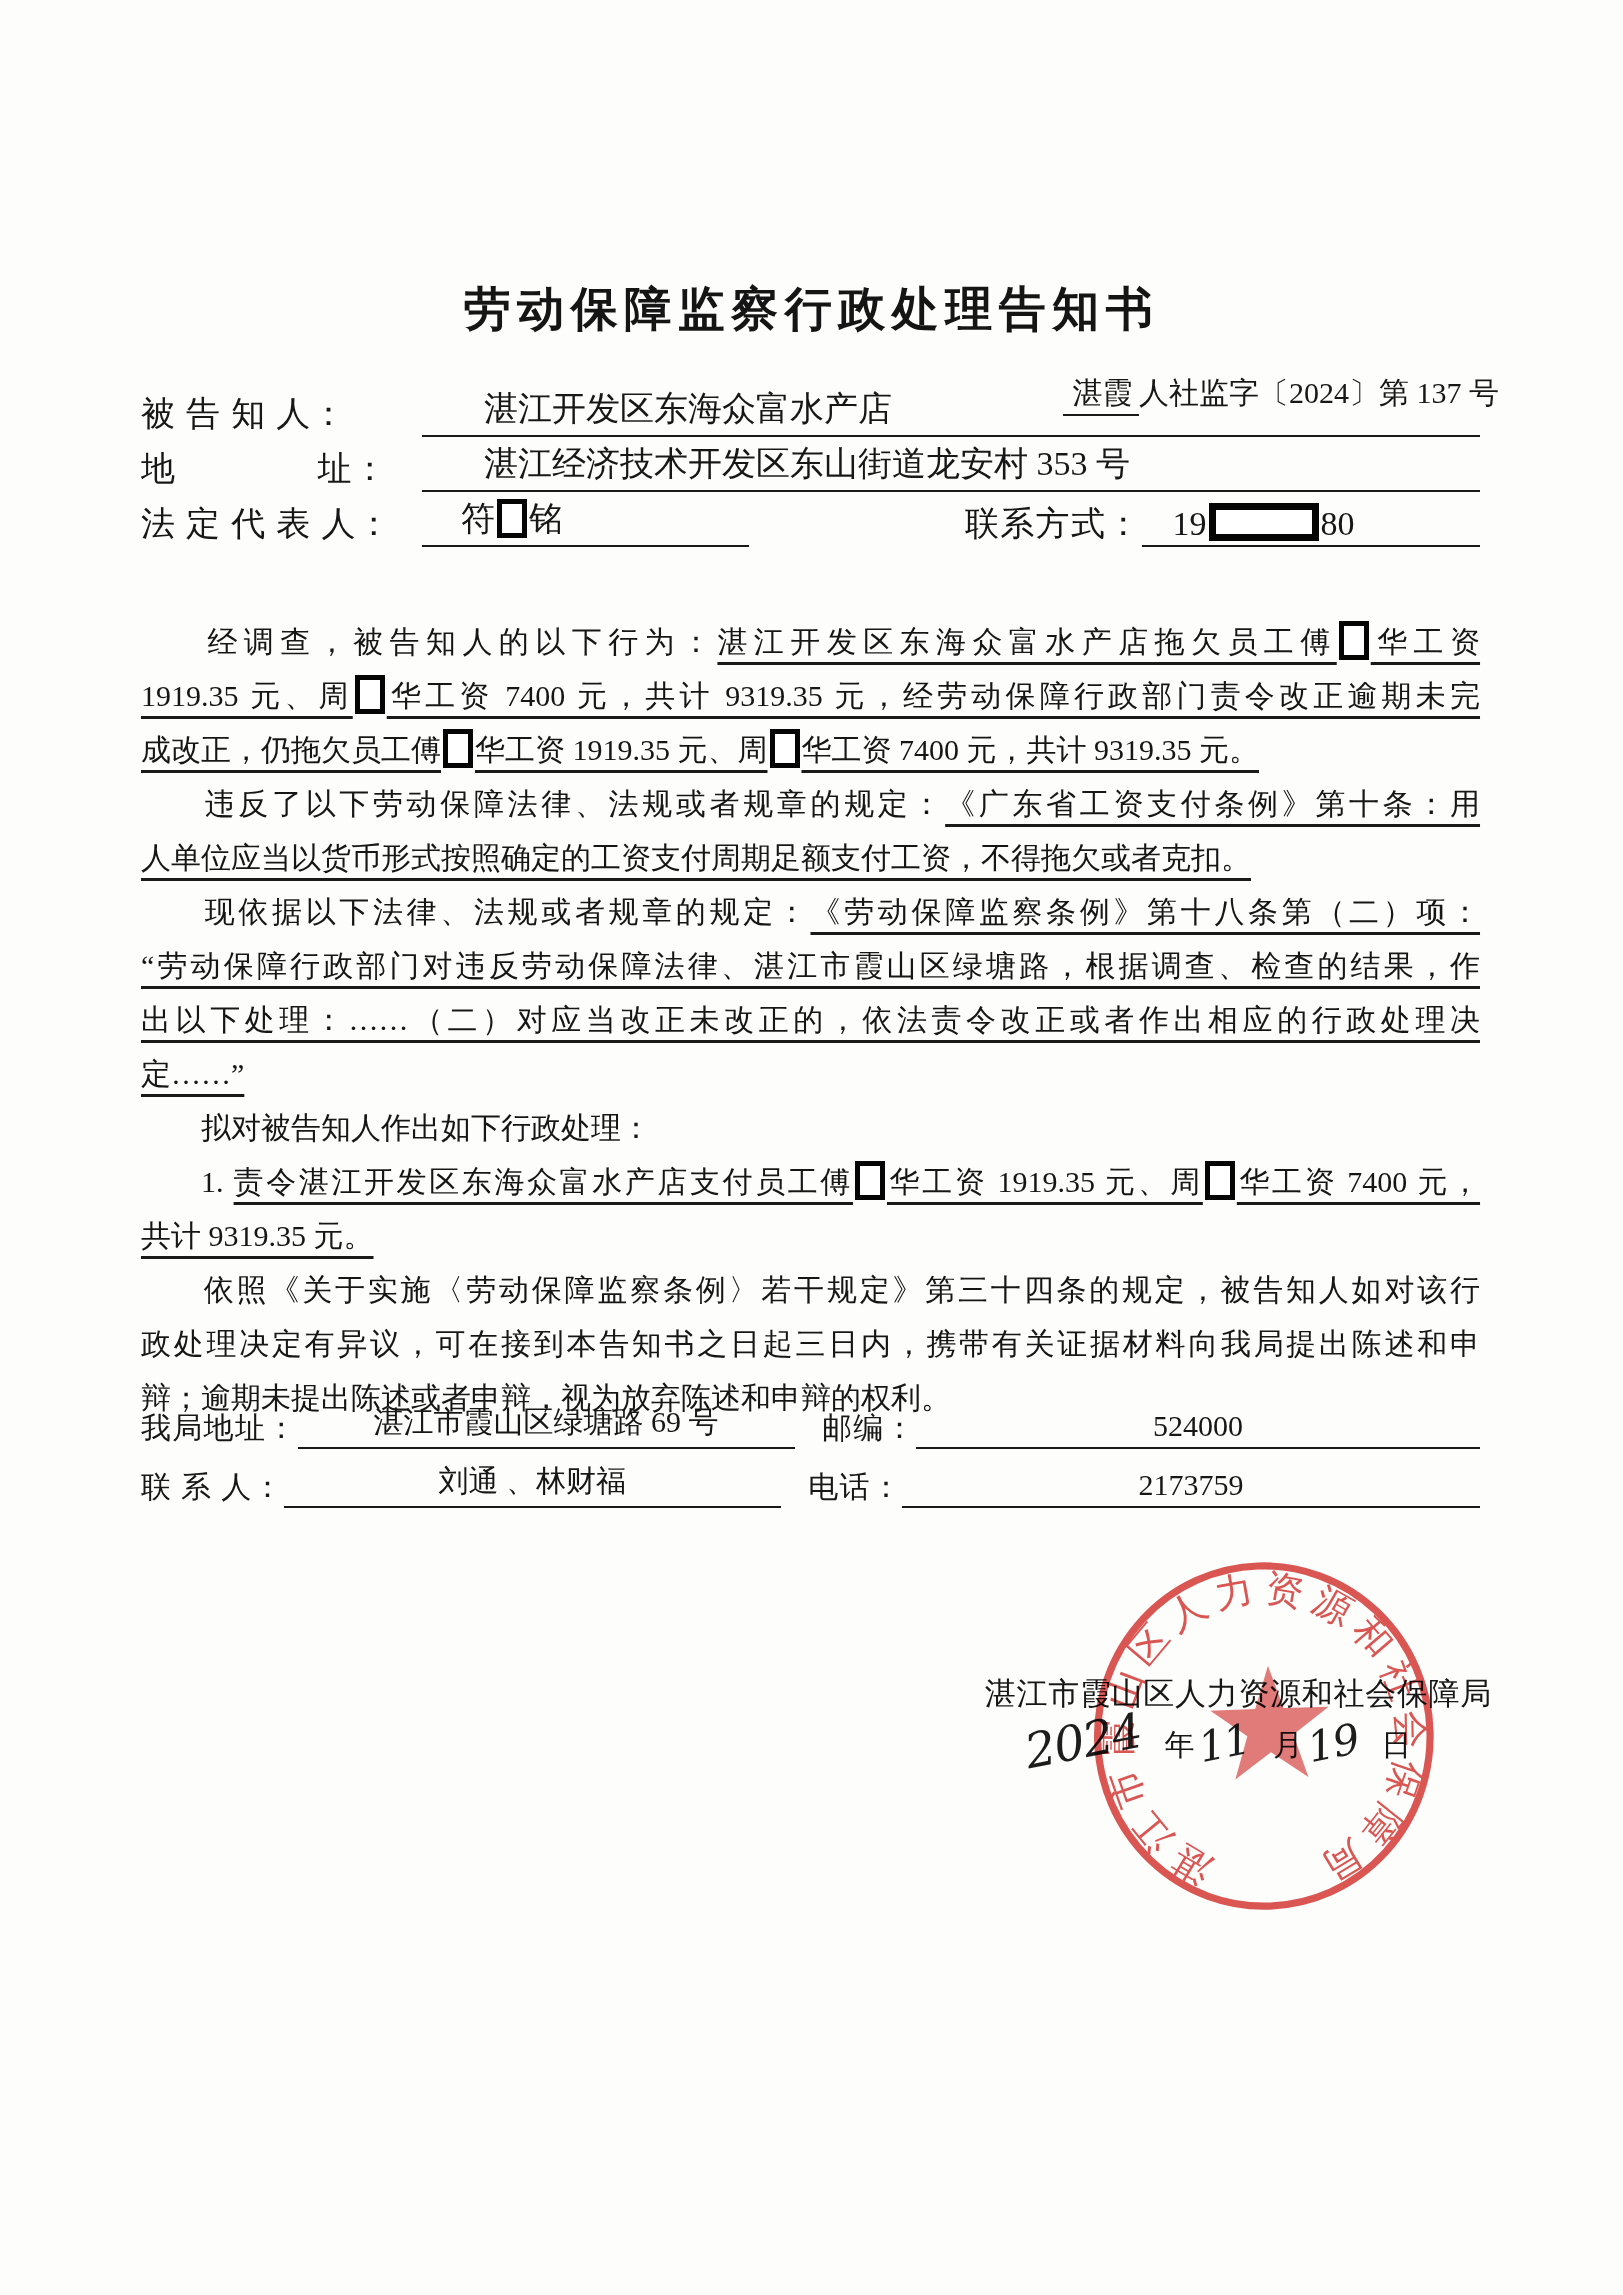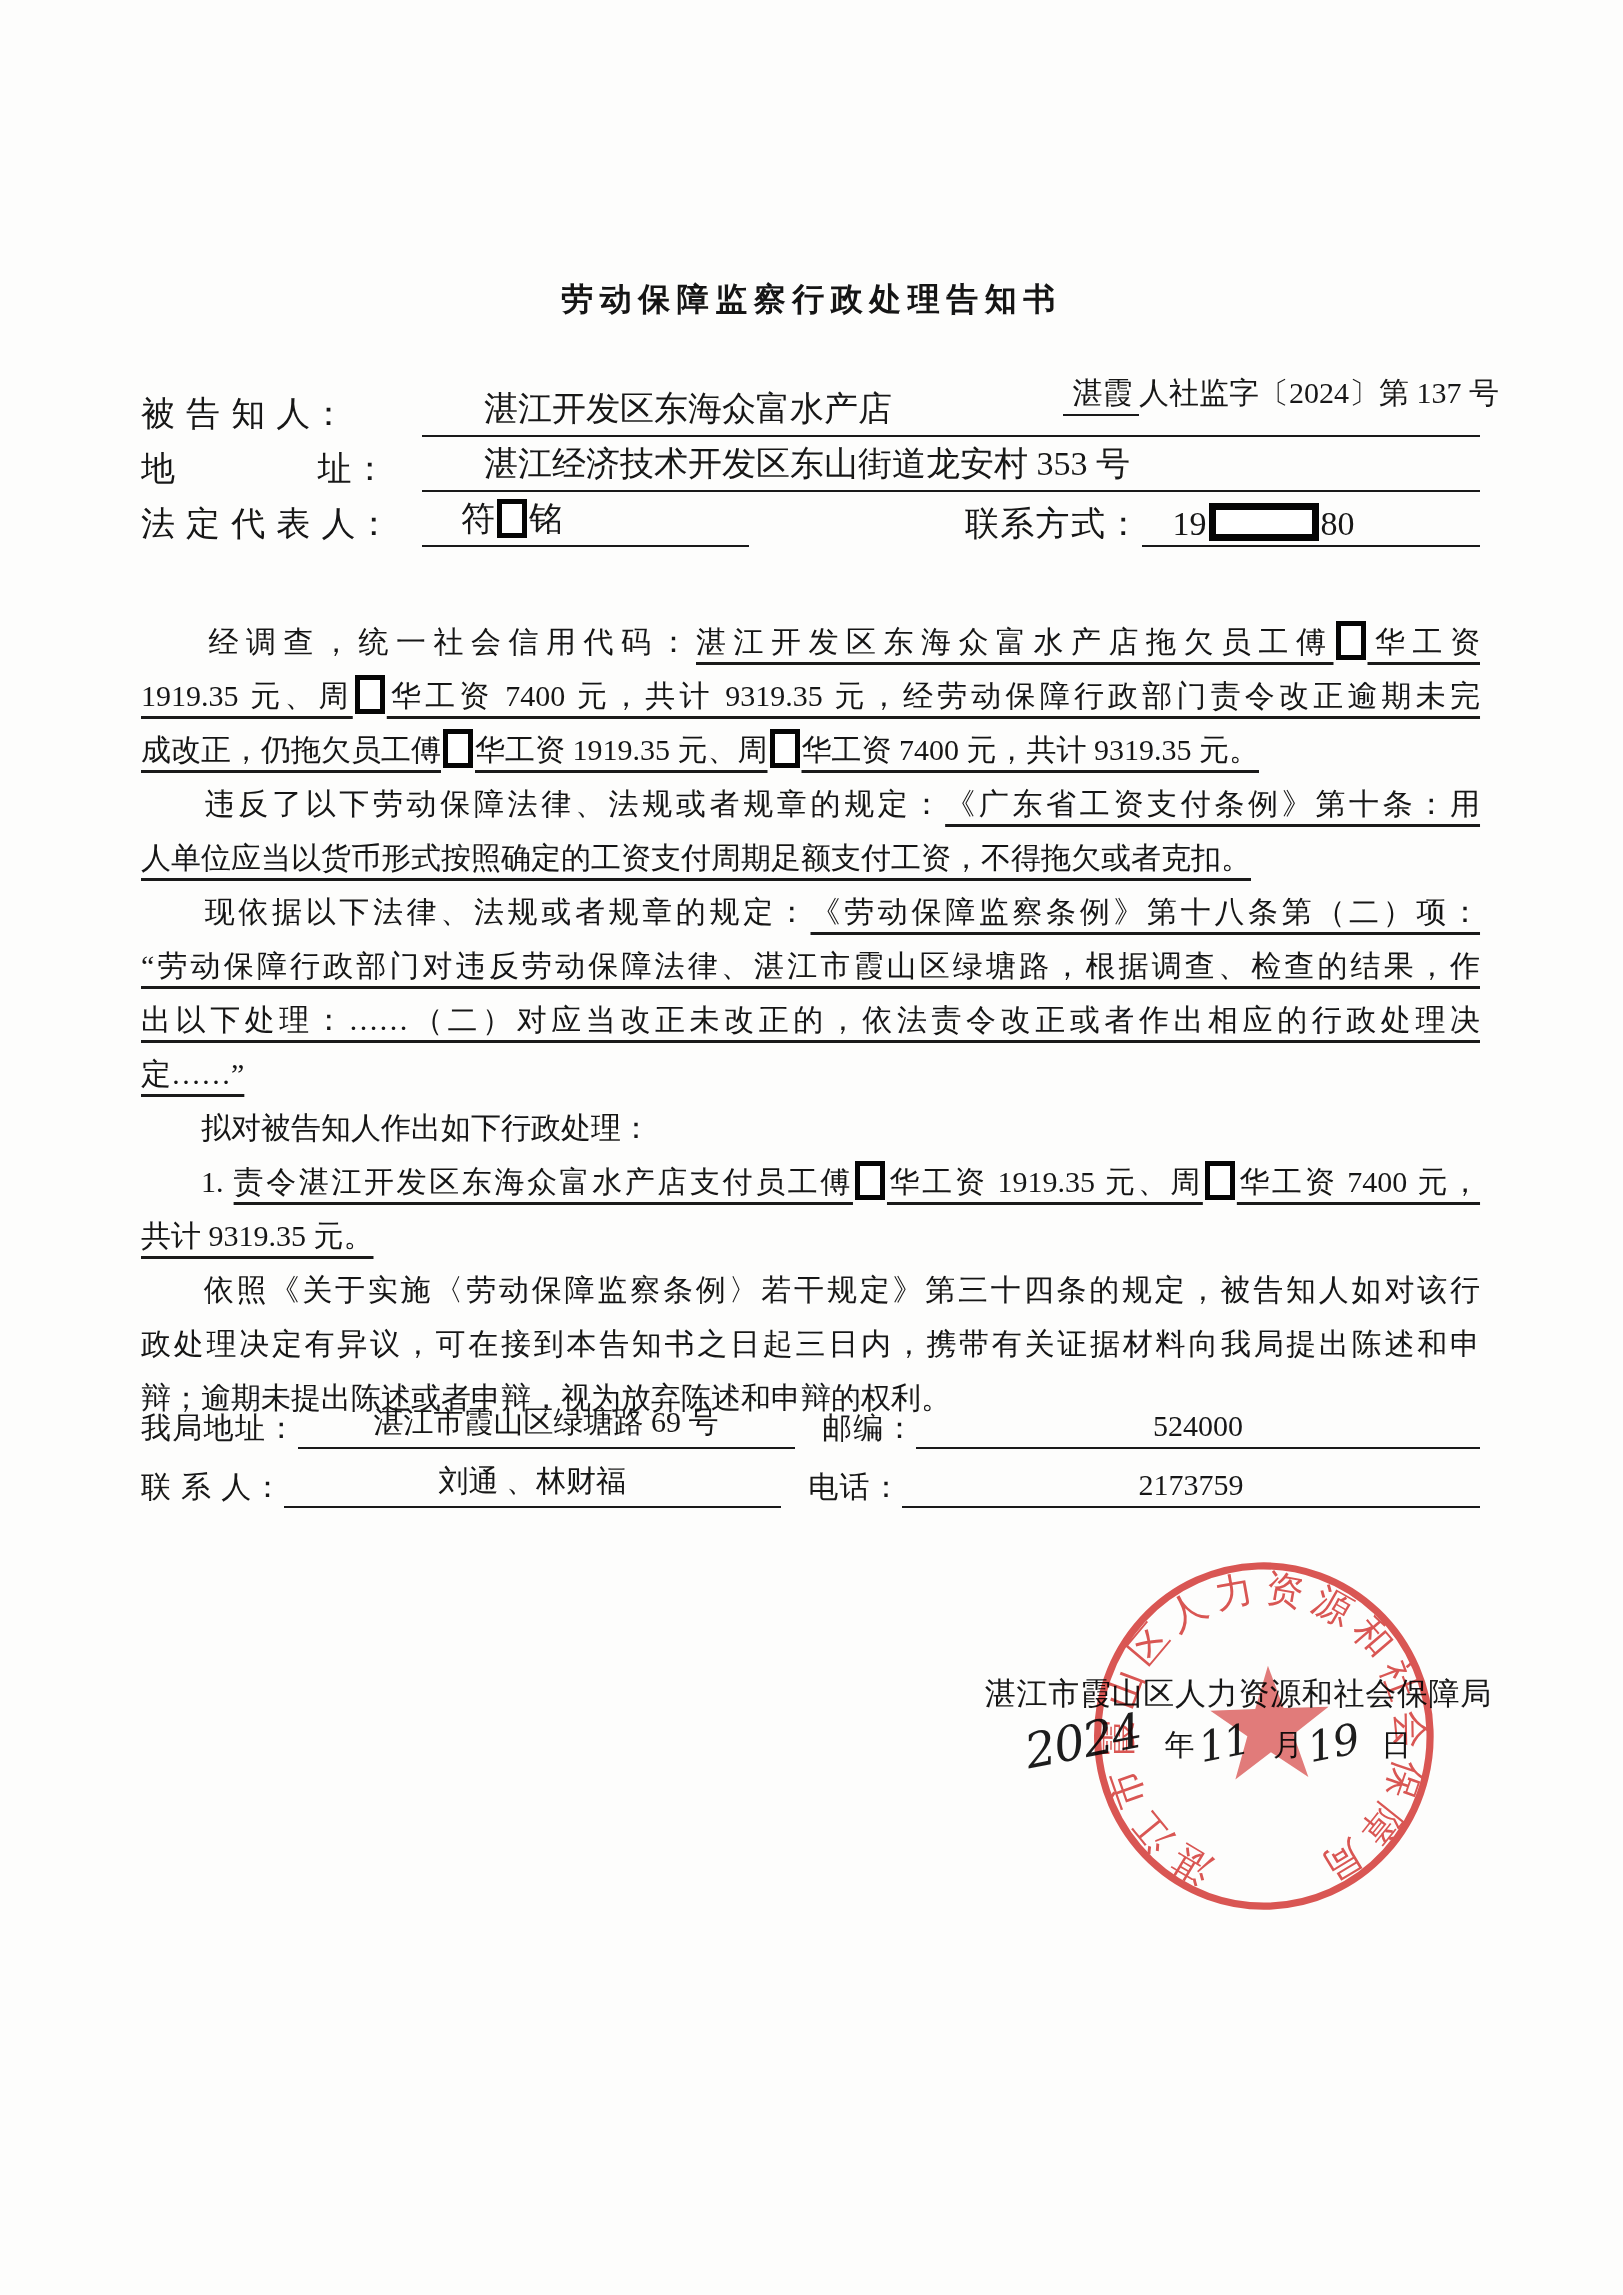--- a/index.html
+++ b/index.html
@@ -5,21 +5,21 @@
   html,body{margin:0;padding:0;}
   body{
     width:1623px;height:2295px;position:relative;background:#fdfdfc;
     font-family:"Liberation Serif","DejaVu Serif",serif;color:#171717;
     overflow:hidden;
   }
   .page{position:absolute;inset:0;}
   
   .title{
     position:absolute;top:278px;left:0;width:100%;text-align:center;
-    font-size:32px;font-weight:bold;letter-spacing:6.5px;color:#151515;
+    font-size:47px;font-weight:bold;letter-spacing:6.5px;color:#151515;
   }
   
   .doc-no{position:absolute;top:373px;right:124px;font-size:30px;white-space:nowrap;}
   .doc-no .u{border-bottom:2.6px solid #1a1a1a;padding:0 6.5px 5.2px 9.2px;}
   
   .fields{position:absolute;left:141px;top:382px;width:1339px;font-size:34px;}
   .frow{display:flex;align-items:flex-end;height:55px;white-space:nowrap;}
   .flabel{flex:none;min-width:281px;letter-spacing:1.3px;}
   .fvalue{border-bottom:2.6px solid #1a1a1a;padding-bottom:3px;}
   .grow{flex:1;}
@@ -89,21 +89,21 @@
     <div class="frow">
       <span class="flabel">法 定 代 表 人：</span>
       <span class="fvalue w440 pl60"><span>符</span><span class="rbox"></span><span>铭</span></span>
       <span class="spacer330"></span>
       <span class="flabel" style="min-width:0;">联系方式：</span>
       <span class="fvalue grow pl45"><span>19</span><span class="rbox wide"></span><span>80</span></span>
     </div>
   </div>
 
   <div class="bodytext">
-    <div class="ln j"><span class="ind"></span><span>经调查，统一社会信用代码：</span><span class="ul">湛江开发区东海众富水产店拖欠员工傅</span><span class="rbox"></span><span class="ul">华工资</span></div>
+    <div class="ln j"><span class="ind"></span><span>经调查，被告知人的以下行为：</span><span class="ul">湛江开发区东海众富水产店拖欠员工傅</span><span class="rbox"></span><span class="ul">华工资</span></div>
     <div class="ln j"><span class="ul">1919.35 元、周</span><span class="rbox"></span><span class="ul">华工资 7400 元，共计 9319.35 元，经劳动保障行政部门责令改正逾期未完</span></div>
     <div class="ln"><span class="ul">成改正，仍拖欠员工傅</span><span class="rbox"></span><span class="ul">华工资 1919.35 元、周</span><span class="rbox"></span><span class="ul">华工资 7400 元，共计 9319.35 元。</span></div>
     <div class="ln j"><span class="ind"></span><span>违反了以下劳动保障法律、法规或者规章的规定：</span><span class="ul">《广东省工资支付条例》第十条：用</span></div>
     <div class="ln"><span class="ul">人单位应当以货币形式按照确定的工资支付周期足额支付工资，不得拖欠或者克扣。</span></div>
     <div class="ln j"><span class="ind"></span><span>现依据以下法律、法规或者规章的规定：</span><span class="ul">《劳动保障监察条例》第十八条第（二）项：</span></div>
     <div class="ln j"><span class="ul">“劳动保障行政部门对违反劳动保障法律、湛江市霞山区绿塘路，根据调查、检查的结果，作</span></div>
     <div class="ln j"><span class="ul">出以下处理：……（二）对应当改正未改正的，依法责令改正或者作出相应的行政处理决</span></div>
     <div class="ln"><span class="ul">定……”</span></div>
     <div class="ln"><span class="ind"></span><span>拟对被告知人作出如下行政处理：</span></div>
     <div class="ln j"><span class="ind"></span><span>1. </span><span class="ul">责令湛江开发区东海众富水产店支付员工傅</span><span class="rbox"></span><span class="ul">华工资 1919.35 元、周</span><span class="rbox"></span><span class="ul">华工资 7400 元，</span></div>

